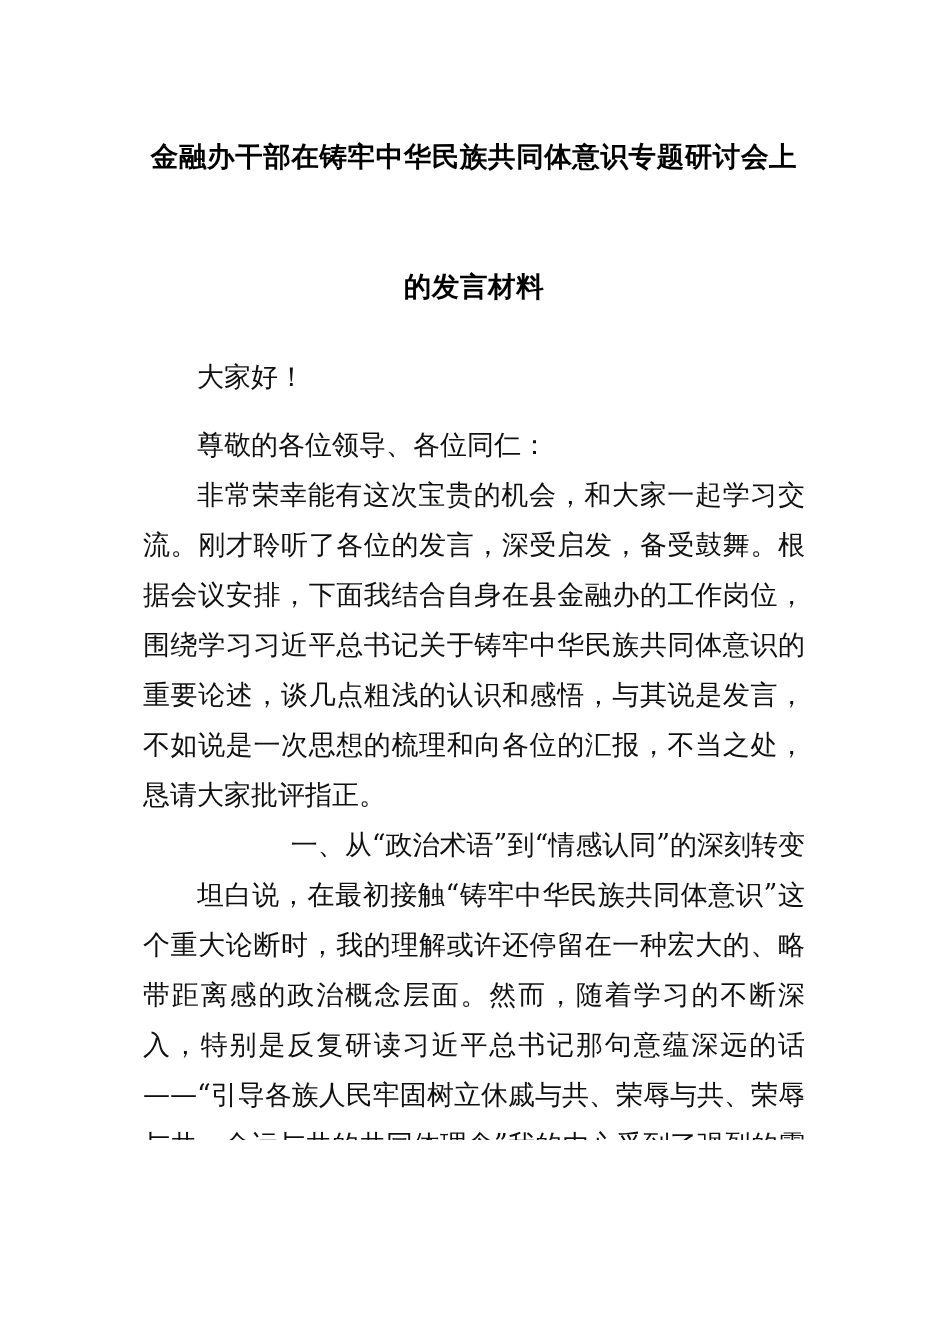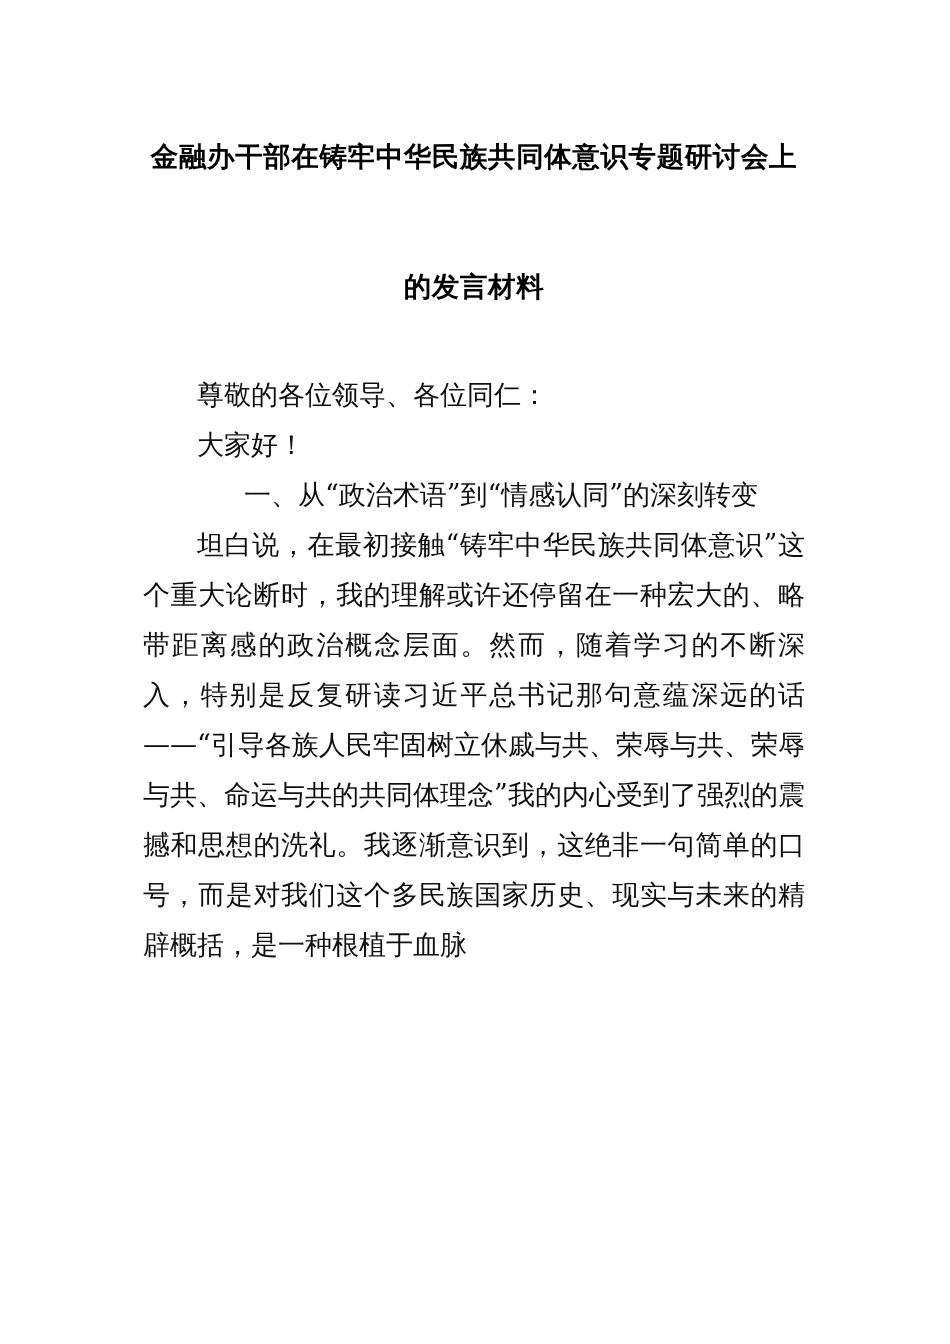--- a/index.html
+++ b/index.html
@@ -42,34 +42,35 @@
     text-justify: inter-character;
     text-indent: 54px;
     margin: 0;
     word-break: break-all;
     -webkit-font-smoothing: antialiased;
   }
   .para.first-body {
     margin-top: 18px;
   }
   .para.section-heading {
-    text-align: center;
+    text-align: right;
   }
 </style>
 </head>
 <body>
 
 <div class="page">
   <div class="doc-body">
 
     <h1 class="doc-title">金融办干部在铸牢中华民族共同体意识专题研讨会上的发言材料</h1>
 
+    <p class="para">大家好！</p>
+
     <p class="para first-body">尊敬的各位领导、各位同仁：</p>
 
-    <p class="para">大家好！</p>
-
+    <p class="para">非常荣幸能有这次宝贵的机会，和大家一起学习交流。刚才聆听了各位的发言，深受启发，备受鼓舞。根据会议安排，下面我结合自身在县金融办的工作岗位，围绕学习习近平总书记关于铸牢中华民族共同体意识的重要论述，谈几点粗浅的认识和感悟，与其说是发言，不如说是一次思想的梳理和向各位的汇报，不当之处，恳请大家批评指正。</p>
 
     <p class="para section-heading">一、从“政治术语”到“情感认同”的深刻转变</p>
 
     <p class="para">坦白说，在最初接触“铸牢中华民族共同体意识”这个重大论断时，我的理解或许还停留在一种宏大的、略带距离感的政治概念层面。然而，随着学习的不断深入，特别是反复研读习近平总书记那句意蕴深远的话——“引导各族人民牢固树立休戚与共、荣辱与共、荣辱与共、命运与共的共同体理念”我的内心受到了强烈的震撼和思想的洗礼。我逐渐意识到，这绝非一句简单的口号，而是对我们这个多民族国家历史、现实与未来的精辟概括，是一种根植于血脉</p>
 
   </div>
 </div>
 
 </body></html>

